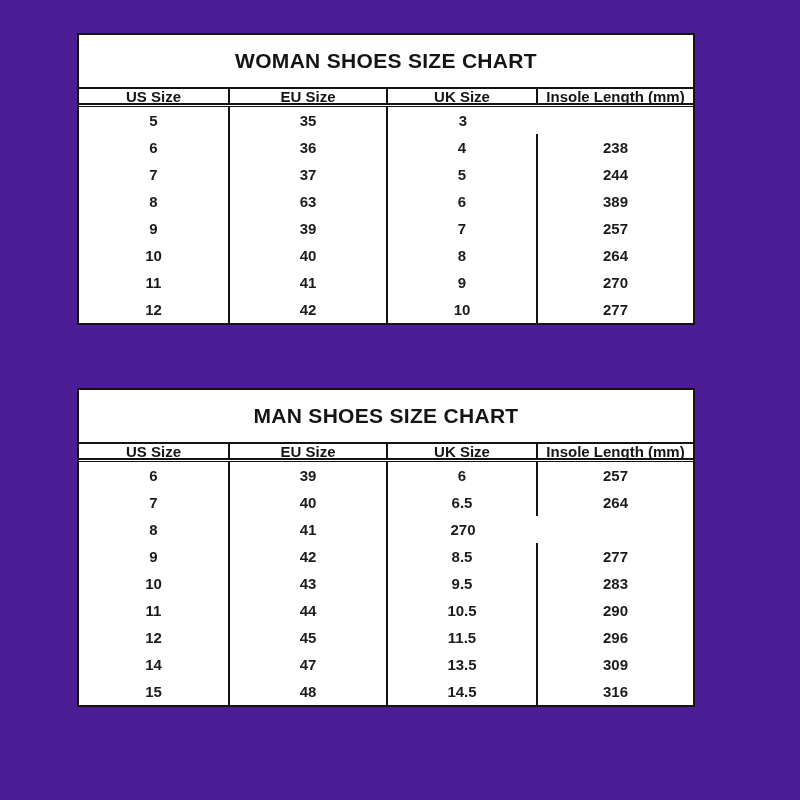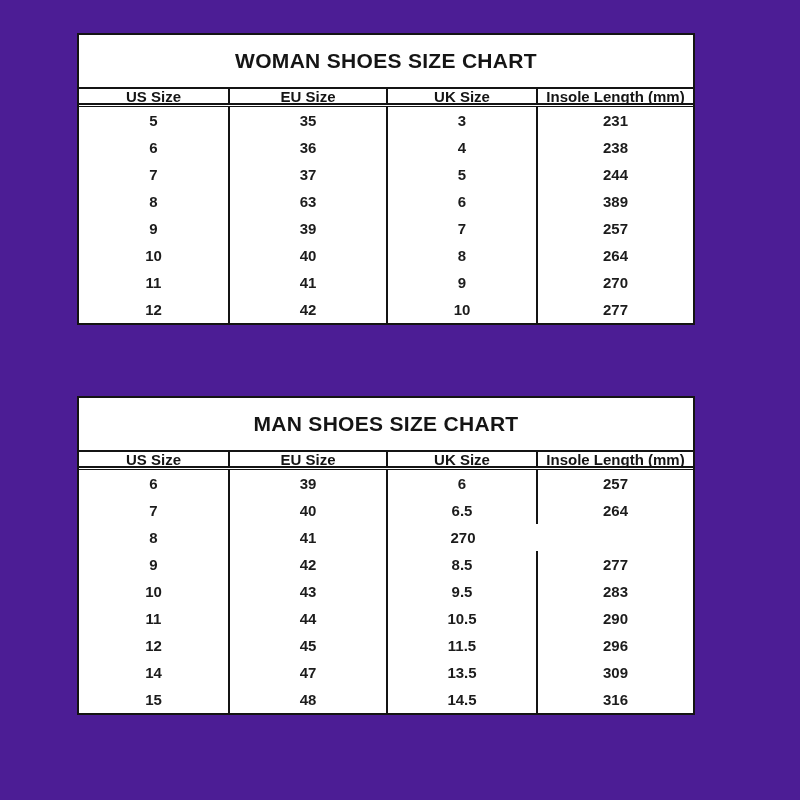--- a/index.html
+++ b/index.html
@@ -15,21 +15,21 @@
   }
   .size-table {
     position: absolute;
     left: 77px;
     width: 618px;
     box-sizing: border-box;
     border: 2px solid #141414;
     background: #ffffff;
   }
   #woman-table { top: 33px; }
-  #man-table   { top: 396px; }
+  #man-table   { top: 388px; }
   .chart-title {
     height: 52px;
     display: flex;
     align-items: center;
     justify-content: center;
     font-weight: bold;
     font-size: 21px;
     letter-spacing: 0.3px;
     border-bottom: 2px solid #141414;
     color: #151515;
@@ -88,21 +88,20 @@
           <div class="header-cell">EU Size</div>
           <div class="header-cell">UK Size</div>
           <div class="header-cell">Insole Length (mm)</div>
         </div>
         <div class="header-gap"></div>
         <div class="rows">
           <div class="data-row">
             <div class="data-cell">5</div>
             <div class="data-cell">35</div>
             <div class="data-cell">3</div>
-            <div class="data-cell">231</div>
           </div>
           <div class="data-row">
             <div class="data-cell">6</div>
             <div class="data-cell">36</div>
             <div class="data-cell">4</div>
             <div class="data-cell">238</div>
           </div>
           <div class="data-row">
             <div class="data-cell">7</div>
             <div class="data-cell">37</div>

